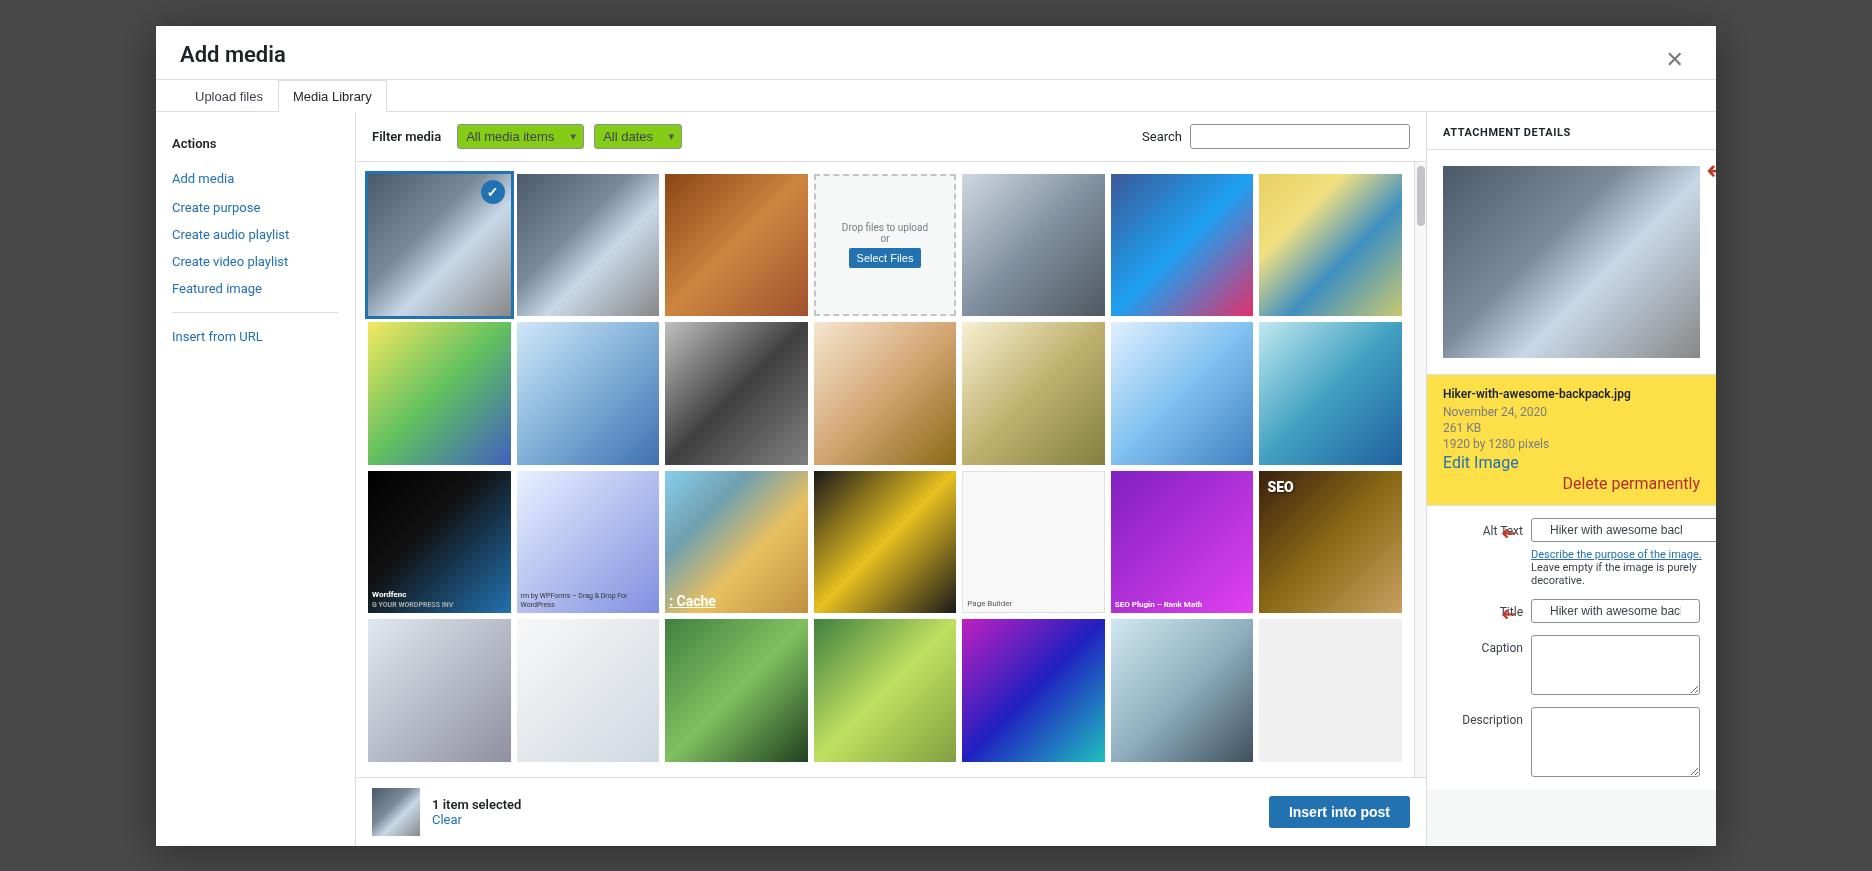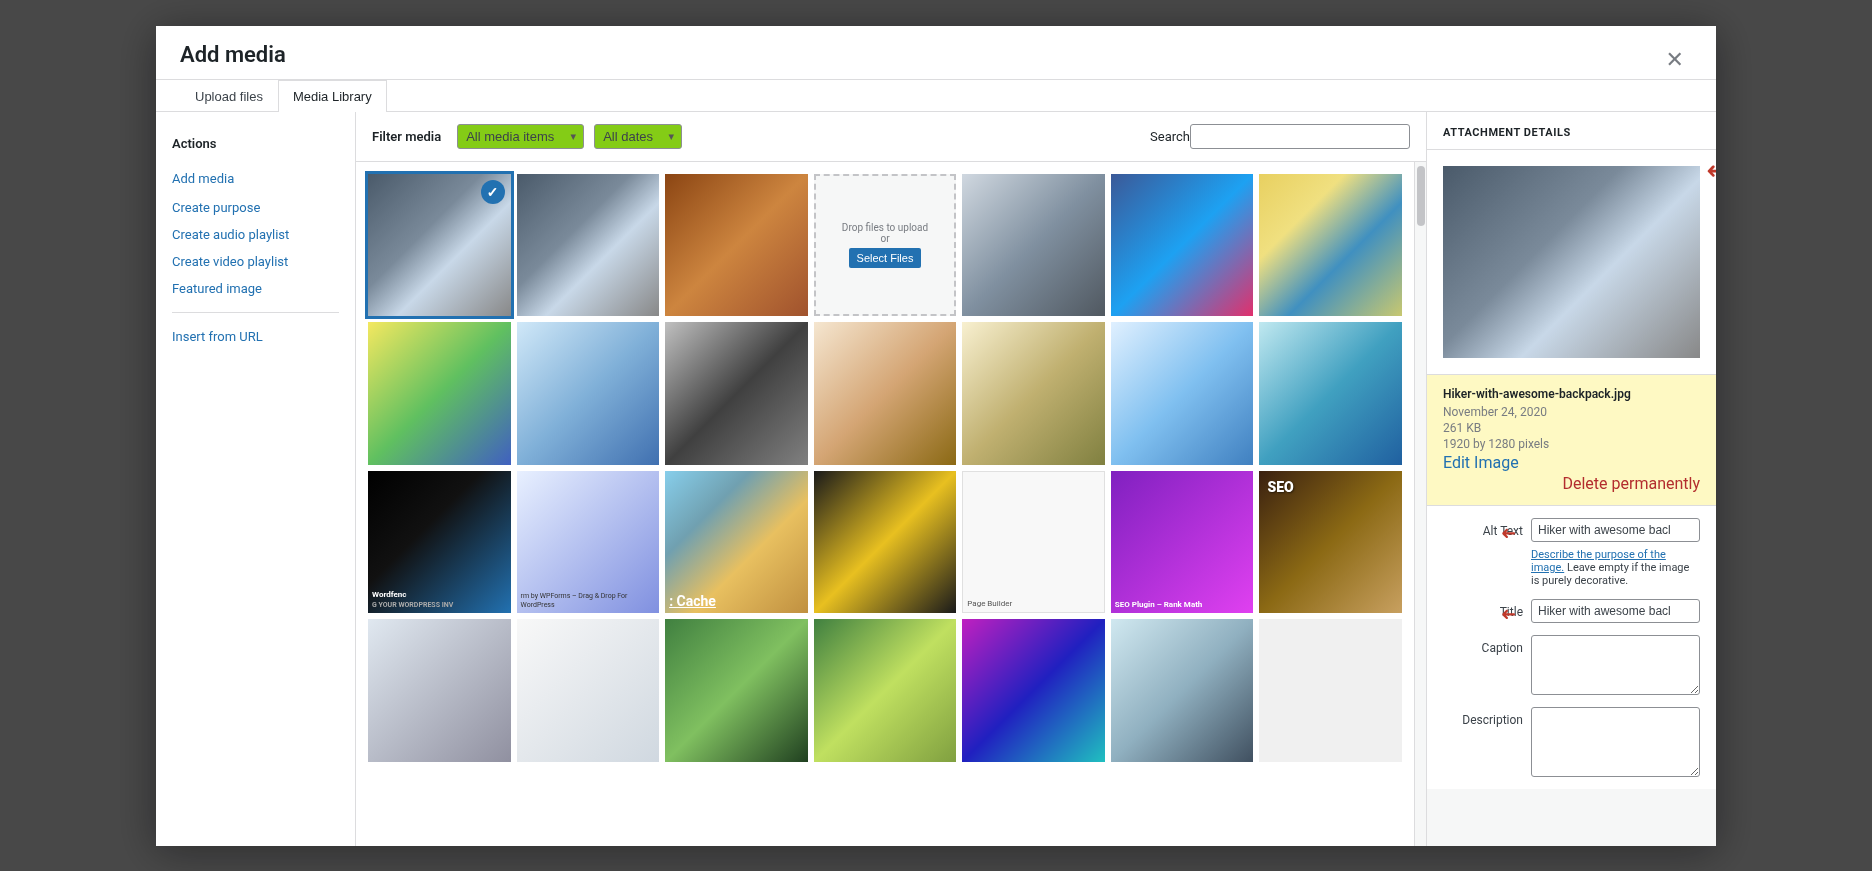--- a/index.html
+++ b/index.html
@@ -24,21 +24,21 @@
     .sidebar-link { display: block; padding: 6px 16px; color: #2271b1; text-decoration: none; font-size: 13px; cursor: pointer; }
 
     
     .main-content { flex: 1; display: flex; flex-direction: column; overflow: hidden; background: #fff; }
 
     .filter-bar { display: flex; align-items: center; padding: 12px 16px; gap: 10px; border-bottom: 1px solid #dcdcde; }
     .filter-label { font-weight: 600; font-size: 13px; color: #1d2327; margin-right: 6px; }
     .filter-select { border: 1px solid #8c8f94; border-radius: 3px; padding: 4px 28px 4px 8px; font-size: 13px; background: #84cc16; appearance: none; cursor: pointer; color: #3c434a; }
     .select-wrap { position: relative; display: inline-flex; align-items: center; }
     .select-wrap::after { content: '▾'; position: absolute; right: 8px; pointer-events: none; color: #555; font-size: 11px; }
-    .search-wrap { margin-left: auto; display: flex; align-items: center; gap: 0; }
+    .search-wrap { margin-left: auto; display: flex; align-items: center; gap: 8px; }
     .search-label { font-size: 13px; color: #1d2327; }
     .search-input { border: 1px solid #8c8f94; border-radius: 3px; padding: 4px 8px; font-size: 13px; width: 220px; }
 
     
     .media-grid-wrap { flex: 1; overflow-y: auto; padding: 12px; position: relative; }
     .media-grid { display: grid; grid-template-columns: repeat(7, 1fr); gap: 6px; }
     .media-thumb { position: relative; aspect-ratio: 1; overflow: hidden; cursor: pointer; background: #dcdcde; }
     .media-thumb.selected { outline: 3px solid #2271b1; }
     .media-thumb.selected .check-badge { display: flex; }
     .check-badge { display: none; position: absolute; top: 6px; right: 6px; width: 24px; height: 24px; background: #2271b1; border-radius: 50%; align-items: center; justify-content: center; color: #fff; font-size: 14px; font-weight: bold; }
@@ -50,30 +50,30 @@
     
     .bottom-bar { display: flex; align-items: center; padding: 10px 16px; border-top: 1px solid #dcdcde; background: #fff; gap: 12px; }
     .selected-info { font-size: 13px; color: #1d2327; font-weight: 600; }
     .clear-link { color: #2271b1; text-decoration: none; font-size: 13px; cursor: pointer; display: block; }
     .insert-btn { margin-left: auto; background: #2271b1; color: #fff; border: none; padding: 8px 20px; font-size: 14px; font-weight: 600; border-radius: 3px; cursor: pointer; }
 
     
     .attachment-panel { width: 290px; flex-shrink: 0; border-left: 1px solid #dcdcde; display: flex; flex-direction: column; background: #f6f7f7; overflow-y: auto; }
     .attachment-header { font-size: 11px; font-weight: 700; text-transform: uppercase; letter-spacing: 0.05em; color: #1d2327; padding: 14px 16px 10px; border-bottom: 1px solid #dcdcde; background: #fff; }
     .attachment-preview { padding: 16px; background: #fff; border-bottom: 1px solid #dcdcde; position: relative; }
-    .attachment-info { padding: 12px 16px; font-size: 12px; color: #3c434a; background: #fef9c3; border-bottom: 1px solid #dcdcde; }
+    .attachment-info { padding: 12px 16px; font-size: 12px; color: #3c434a; background: #fde047; border-bottom: 1px solid #dcdcde; }
     .attachment-filename { font-weight: 600; color: #1d2327; font-size: 12px; margin-bottom: 4px; }
     .attachment-meta { color: #787c82; font-size: 12px; margin-bottom: 2px; }
     .attachment-link { color: #2271b1; text-decoration: none; font-size: 16px; cursor: pointer; display: block; margin-top: 2px; }
     .attachment-link.red { color: #b32d2e; text-align: right; }
 
     .attachment-fields { padding: 12px 16px; display: flex; flex-direction: column; gap: 12px; background: #fff; }
     .field-row { display: flex; align-items: flex-start; gap: 8px; }
     .field-label { font-size: 12px; color: #3c434a; min-width: 80px; text-align: right; padding-top: 6px; flex-shrink: 0; }
-    .field-input { flex: 1; border: 1px solid #8c8f94; border-radius: 3px; padding: 4px 6px; font-size: 12px; color: #3c434a; }
+    .field-input { flex: 1; border: 1px solid #8c8f94; border-radius: 3px; padding: 4px 18px; font-size: 12px; color: #3c434a; }
     .field-textarea { flex: 1; border: 1px solid #8c8f94; border-radius: 3px; padding: 4px 6px; font-size: 12px; color: #3c434a; resize: vertical; min-height: 60px; }
     .field-hint { font-size: 11px; color: #3c434a; flex: 1; padding-top: 2px; }
     .field-hint-link { color: #2271b1; text-decoration: underline; cursor: pointer; }
 
     
     .thumb-hiker { background: linear-gradient(135deg, #4a5a6a 0%, #7a8a9a 40%, #c8d8e8 60%, #888 100%); }
     .thumb-backpack { background: linear-gradient(135deg, #8b4513 0%, #cd853f 50%, #a0522d 100%); }
     .thumb-laptop { background: linear-gradient(135deg, #d0d8e0 0%, #8090a0 50%, #505860 100%); }
     .thumb-social { background: linear-gradient(135deg, #3b5998 0%, #1da1f2 50%, #e1306c 100%); }
     .thumb-map { background: linear-gradient(135deg, #e8d060 0%, #f0e080 30%, #4090c0 60%, #c8c870 100%); }
@@ -221,20 +221,30 @@
               <div class="media-thumb thumb-white" style="background:#f0f0f0;"></div>
 
             </div>
           </div>
 
           <div class="scroll-track">
             <div class="scroll-thumb"></div>
           </div>
         </div>
 
+        <div class="bottom-bar">
+          <div class="selected-thumb-wrap">
+            <div style="width:48px;height:48px;background:linear-gradient(135deg,#4a5a6a 0%,#7a8a9a 40%,#c8d8e8 60%,#888 100%);"></div>
+          </div>
+          <div>
+            <span class="selected-info">1 item selected</span>
+            <a class="clear-link">Clear</a>
+          </div>
+          <button class="insert-btn">Insert into post</button>
+        </div>
 
       </div>
 
       <div class="attachment-panel">
         <div class="attachment-header">ATTACHMENT DETAILS</div>
 
         <div class="attachment-preview">
           <div style="width:100%;aspect-ratio:4/3;background:linear-gradient(135deg,#4a5a6a 0%,#7a8a9a 40%,#c8d8e8 60%,#888 100%);"></div>
 
           <div style="position:absolute;top:8px;right:-8px;color:#c0392b;font-size:22px;transform:scaleX(-1);">➜</div>

